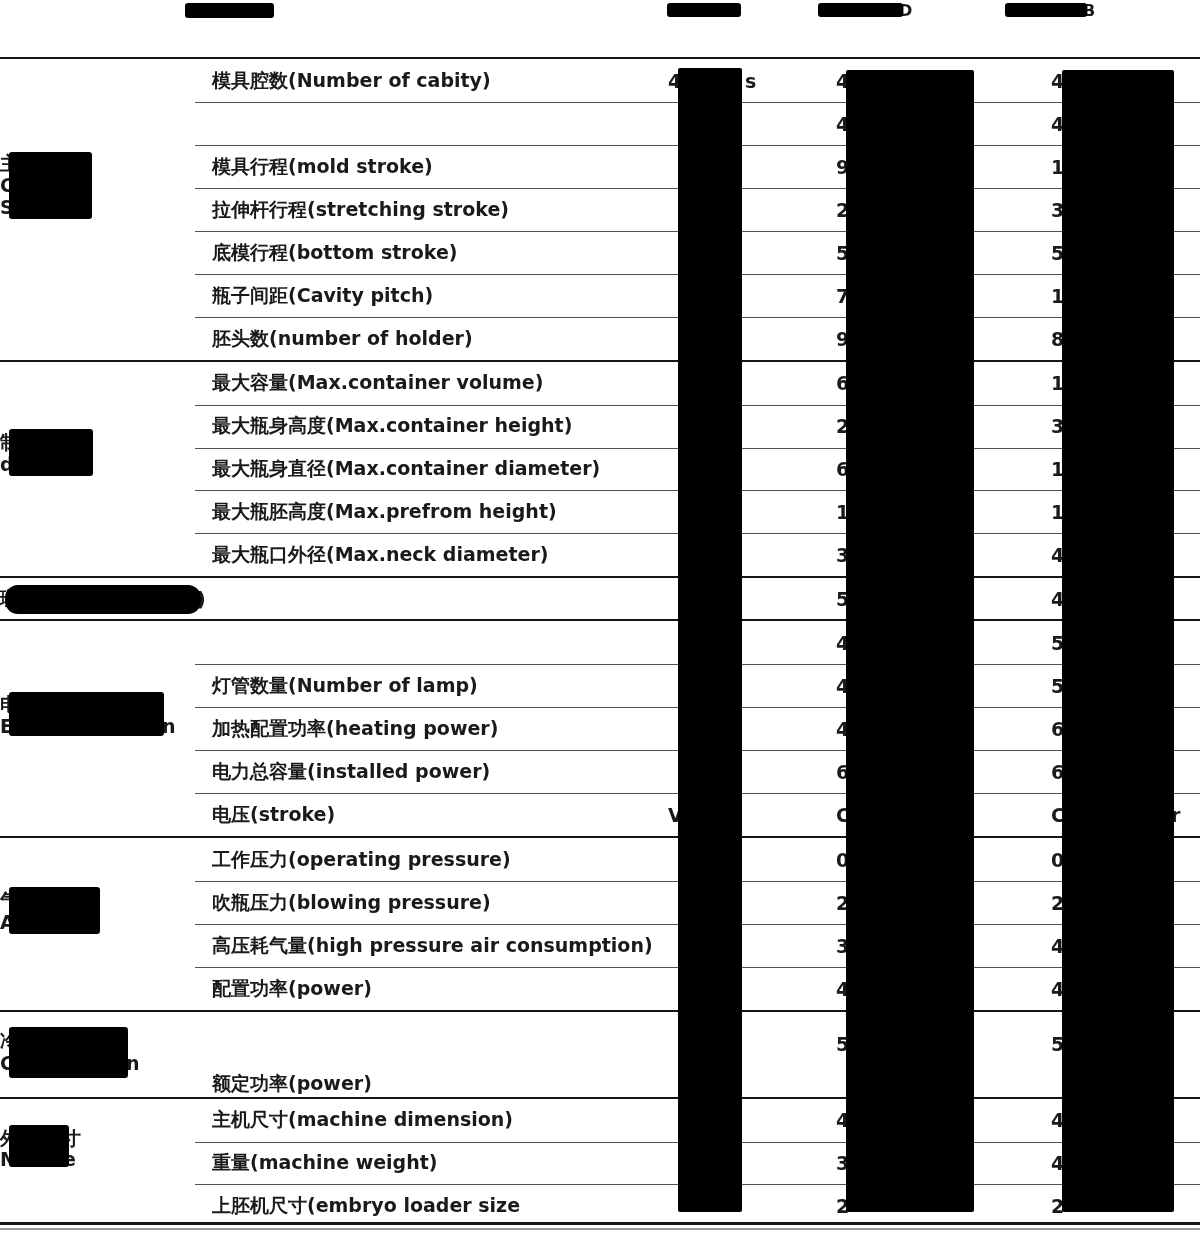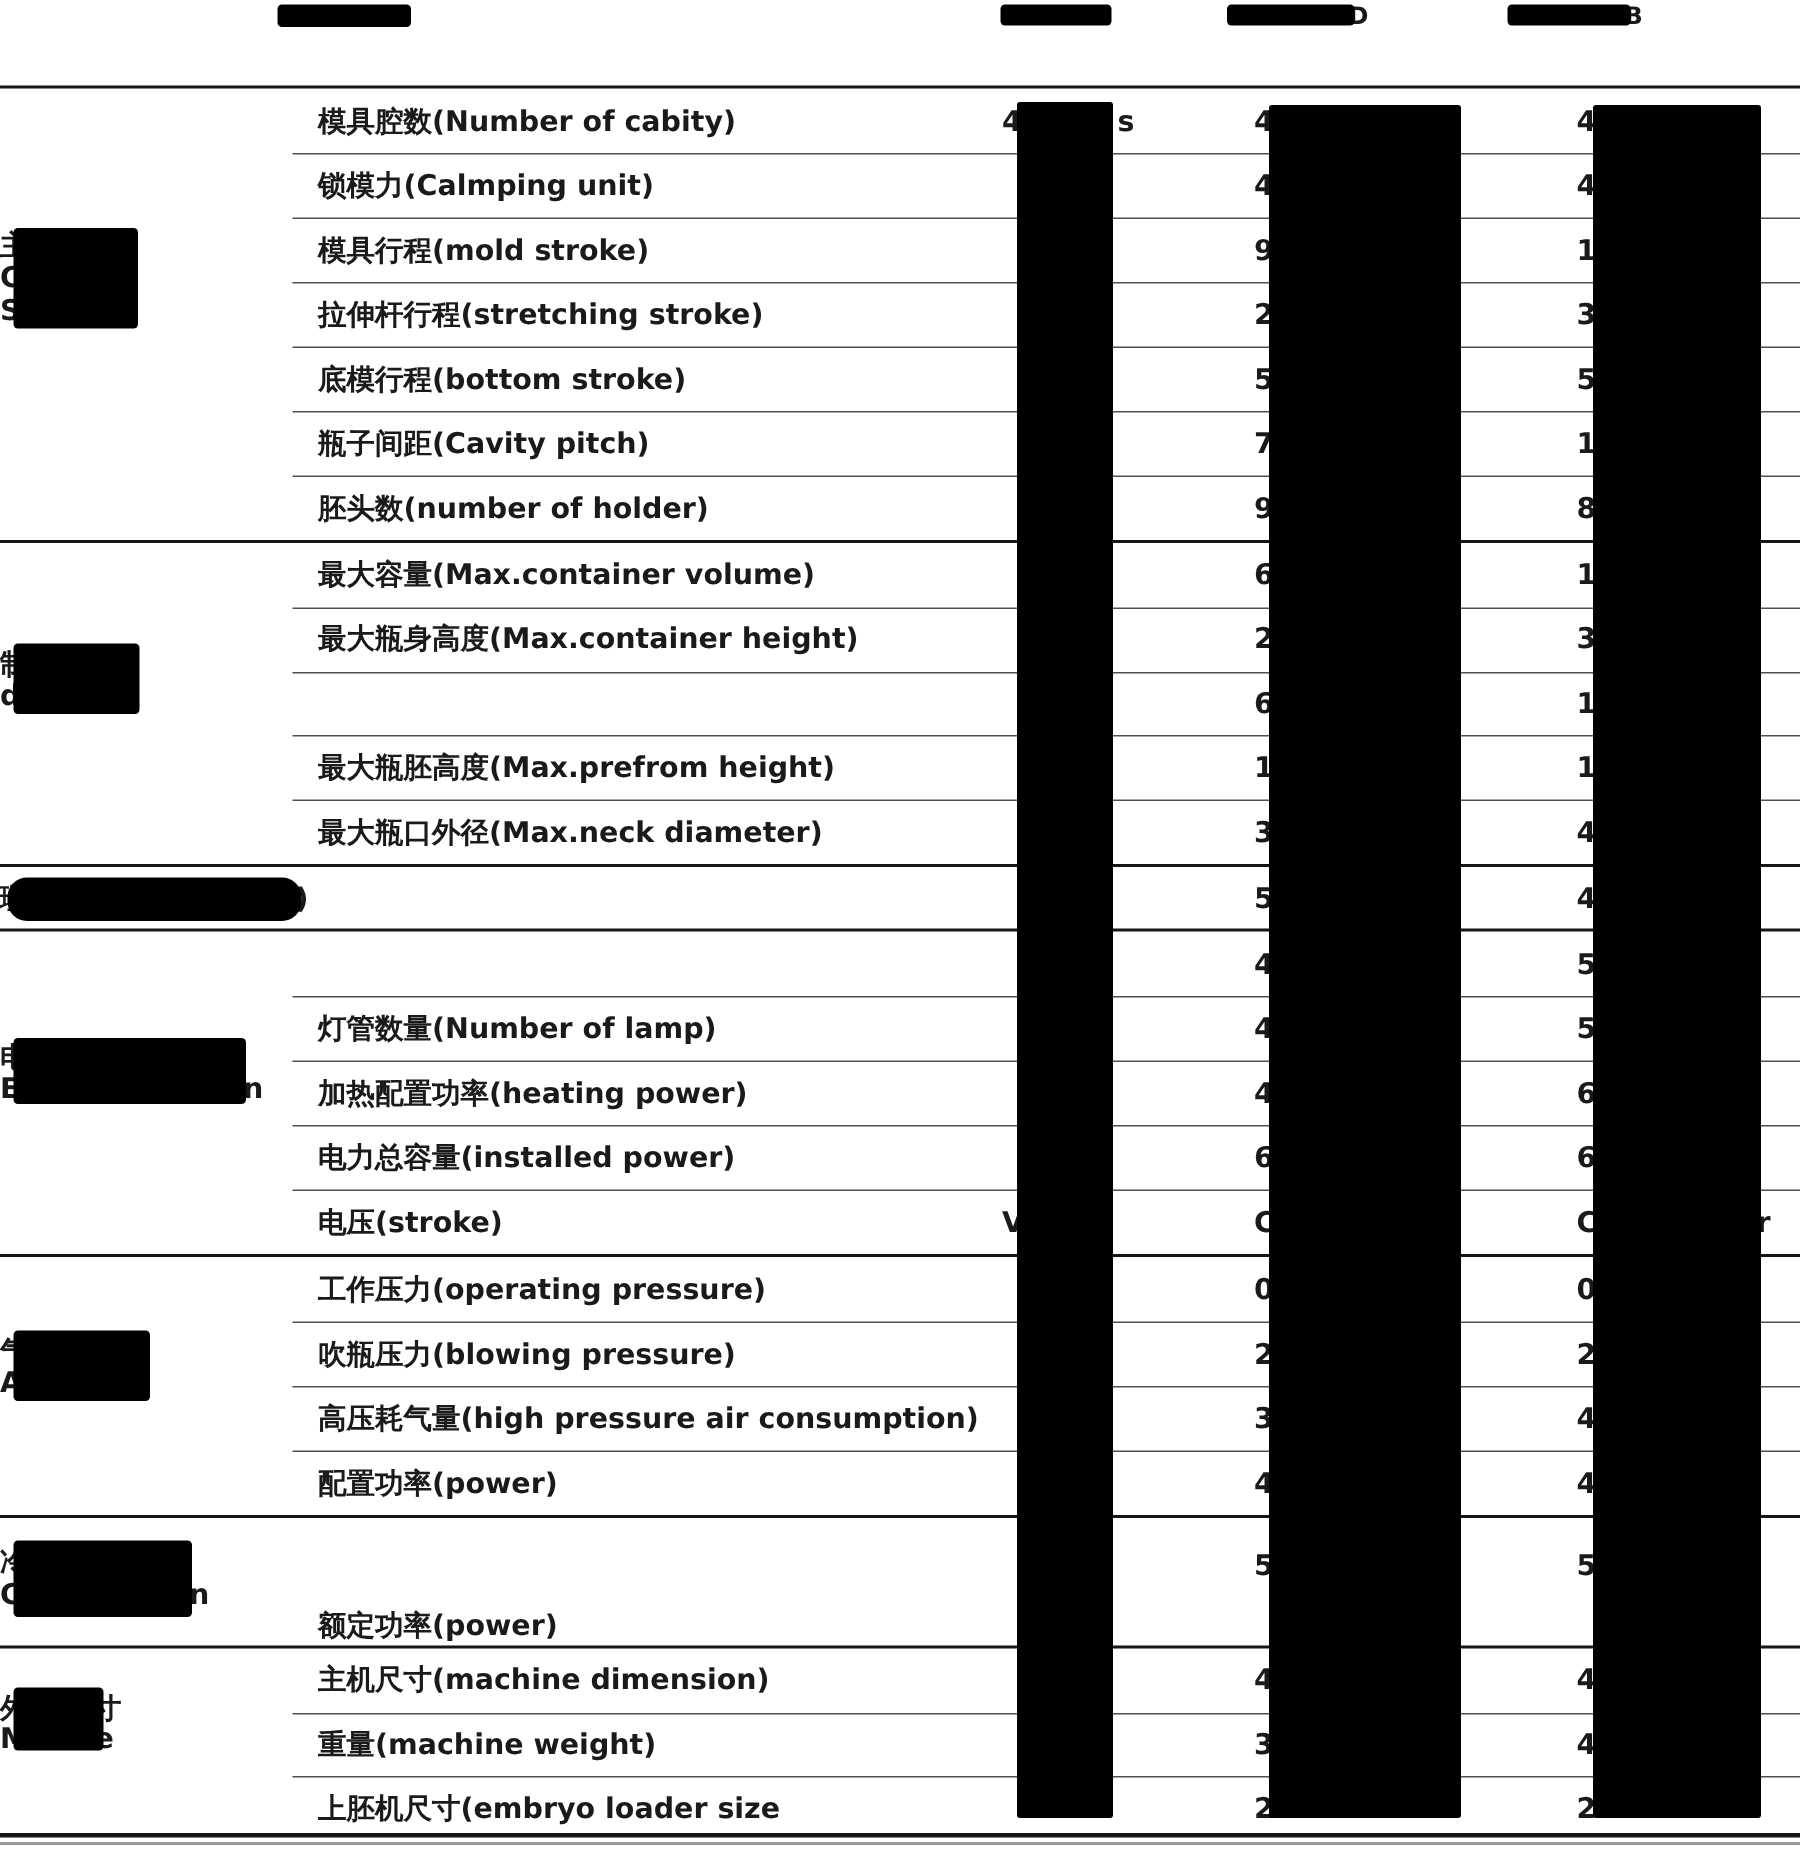--- a/index.html
+++ b/index.html
@@ -99,23 +99,20 @@
 
     <span class="frag f1l">4</span>
     <span class="frag f1r">s</span>
     <span class="frag f2">4</span>
     <span class="frag f3">4</span>
     <span class="frag f3r"></span>
   </div>
 
   <div class="row">
     <div class="cat-sp"></div>
-    <div class="row-inner">
-      <span class="label">锁模力(Calmping unit)</span>
-    </div>
 
     <span class="frag f1l"></span>
     <span class="frag f1r"></span>
     <span class="frag f2">4</span>
     <span class="frag f3">4</span>
     <span class="frag f3r"></span>
   </div>
 
   <div class="row">
     <div class="cat-sp"></div>
@@ -204,20 +201,23 @@
 
     <span class="frag f1l"></span>
     <span class="frag f1r"></span>
     <span class="frag f2">2</span>
     <span class="frag f3">3</span>
     <span class="frag f3r"></span>
   </div>
 
   <div class="row">
     <div class="cat-sp"></div>
+    <div class="row-inner">
+      <span class="label">最大瓶身直径(Max.container diameter)</span>
+    </div>
 
     <span class="frag f1l"></span>
     <span class="frag f1r"></span>
     <span class="frag f2">6</span>
     <span class="frag f3">1</span>
     <span class="frag f3r"></span>
   </div>
 
   <div class="row">
     <div class="cat-sp"></div>

